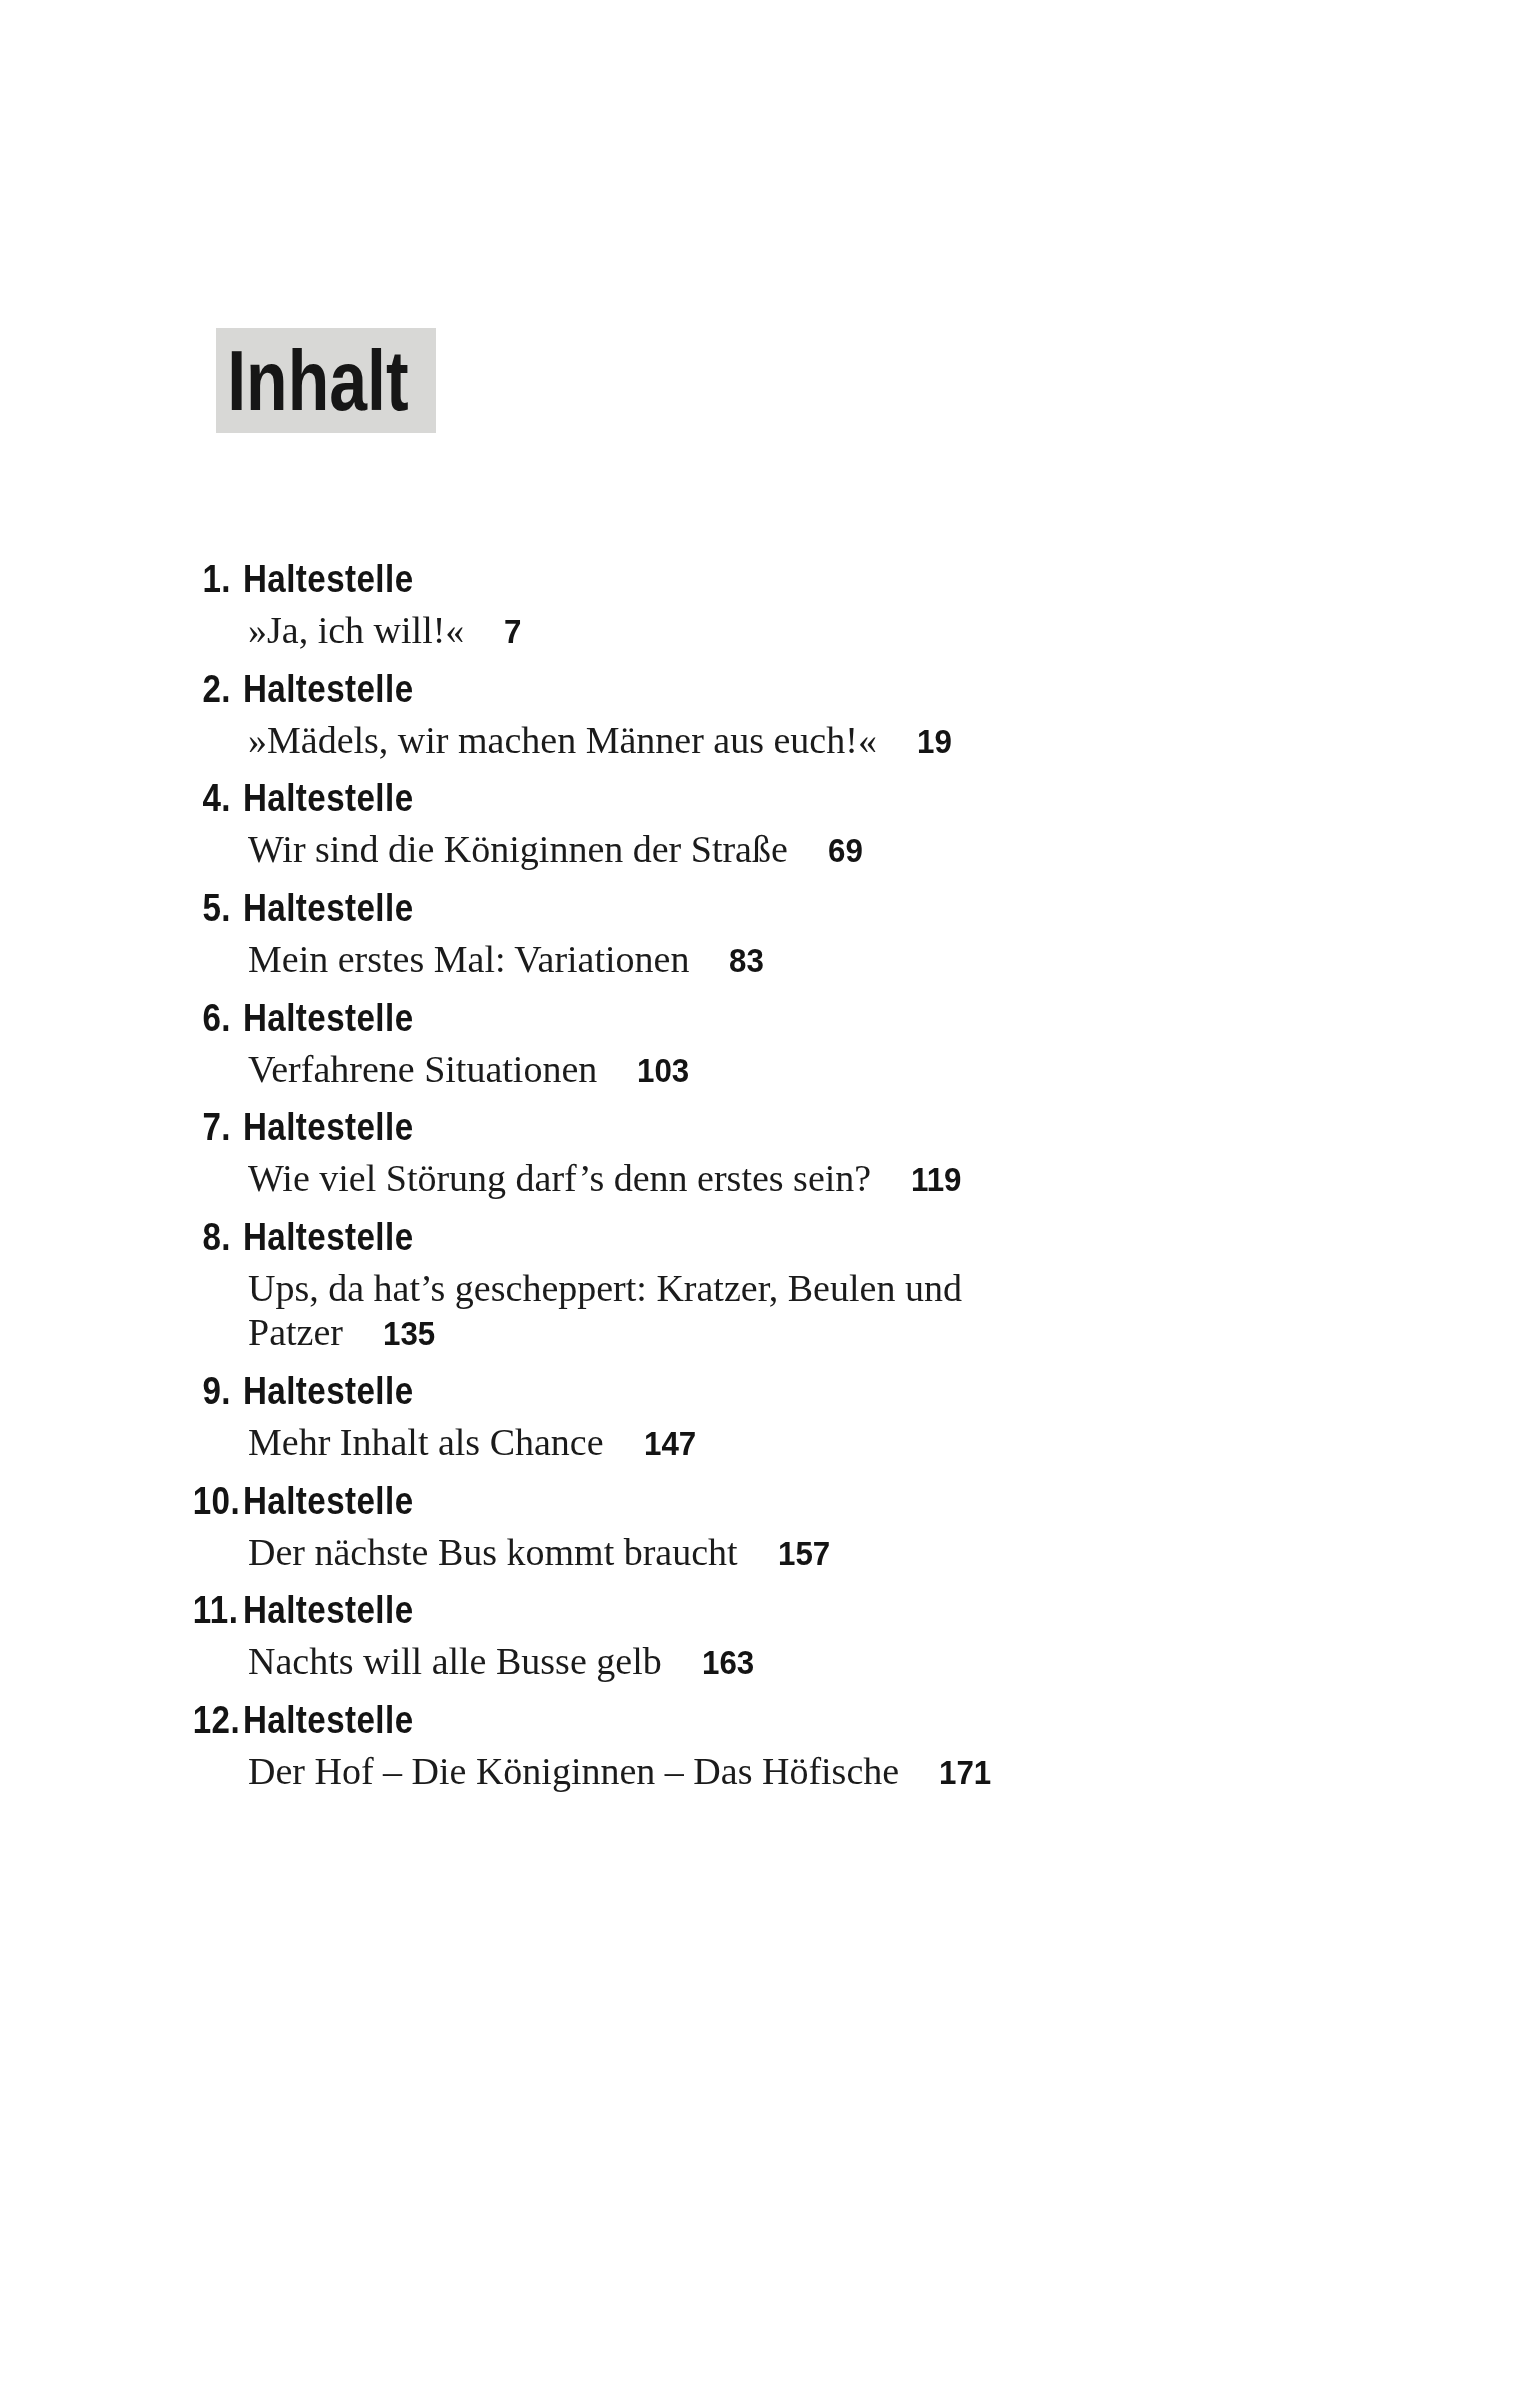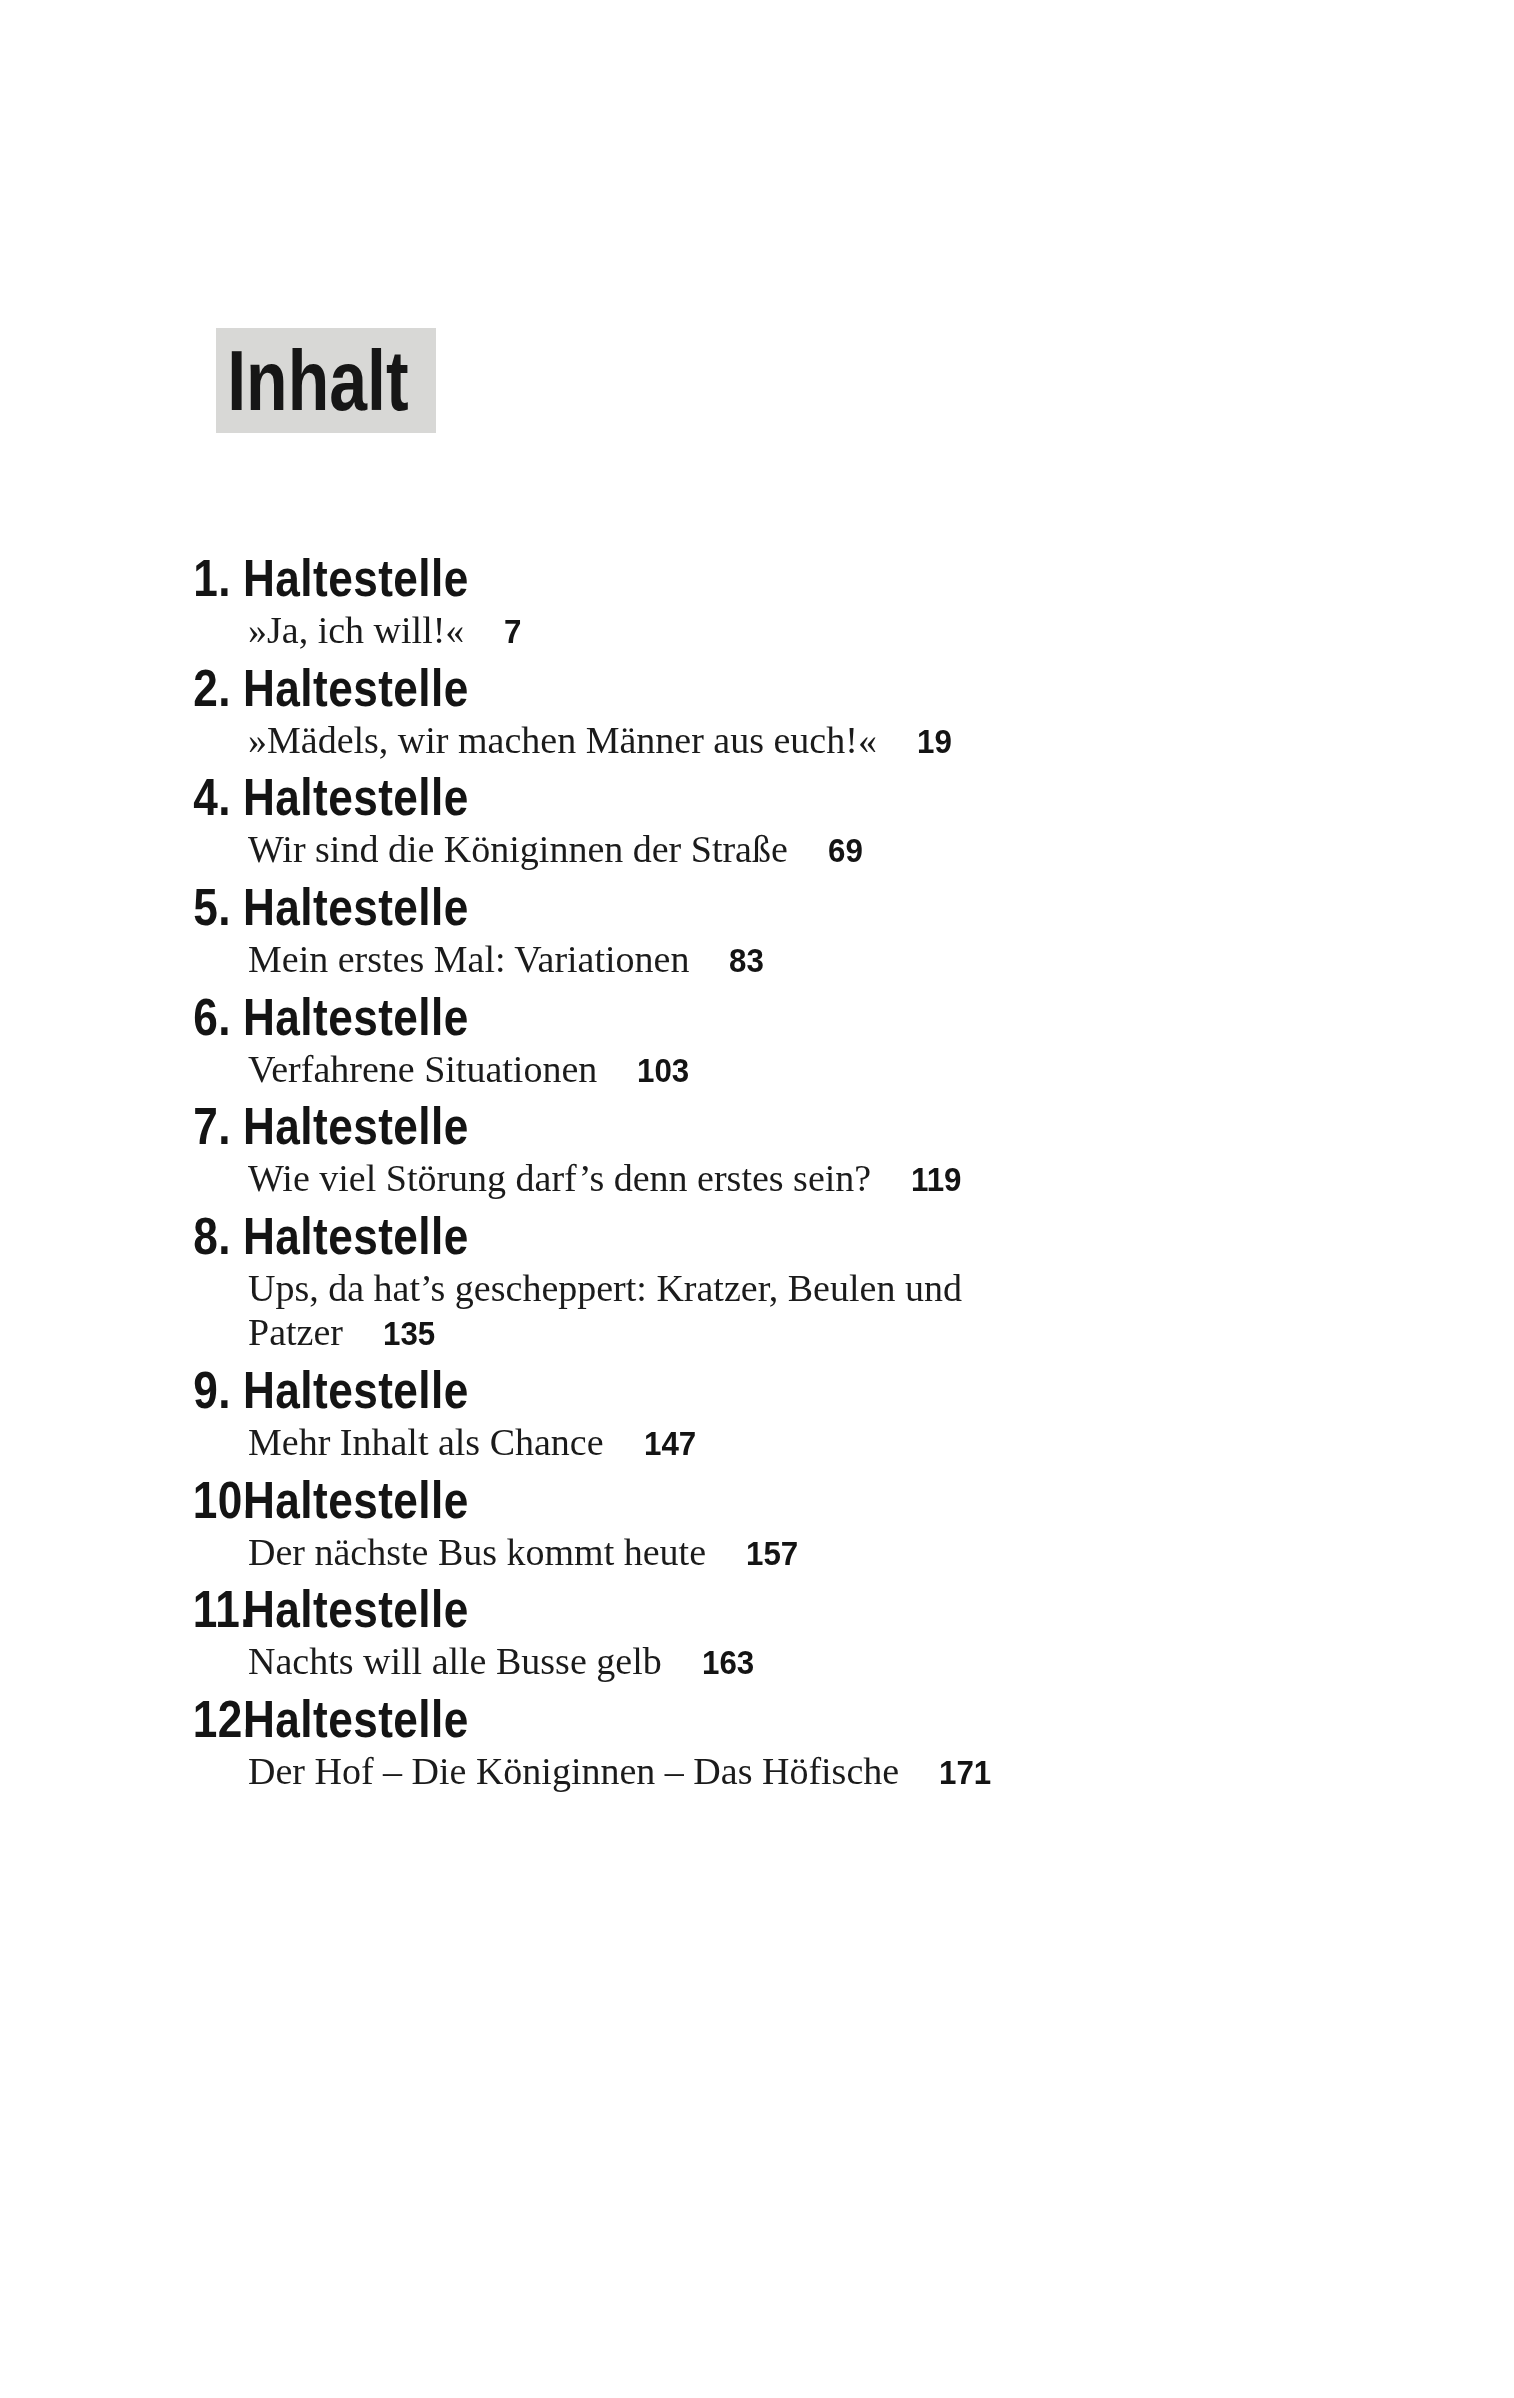--- a/index.html
+++ b/index.html
@@ -37,21 +37,21 @@
     left: 186px;
     top: 549px;
     width: 1183px;
   }
   .entry { margin-bottom: 5.7px; }
   .h-line {
     line-height: 59px;
     white-space: nowrap;
     font-family: "Liberation Sans", sans-serif;
     font-weight: 700;
-    font-size: 52px;
+    font-size: 39px;
     color: #141414;
   }
   .num {
     display: inline-block;
     width: 45px;
     text-align: right;
     letter-spacing: 0.5px;
     transform: scaleX(0.85);
     transform-origin: 100% 50%;
   }
@@ -167,21 +167,21 @@
       <div class="s-line">
         <span>Mehr Inhalt als Chance</span><span class="pagenum">147</span>
       </div>
     </div>
 
     <div class="entry">
       <div class="h-line">
         <span class="num">10.</span><span class="h-label">Haltestelle</span>
       </div>
       <div class="s-line">
-        <span>Der nächste Bus kommt heute</span><span class="pagenum">157</span>
+        <span>Der nächste Bus kommt braucht</span><span class="pagenum">157</span>
       </div>
     </div>
 
     <div class="entry">
       <div class="h-line">
         <span class="num">11.</span><span class="h-label">Haltestelle</span>
       </div>
       <div class="s-line">
         <span>Nachts will alle Busse gelb</span><span class="pagenum">163</span>
       </div>

